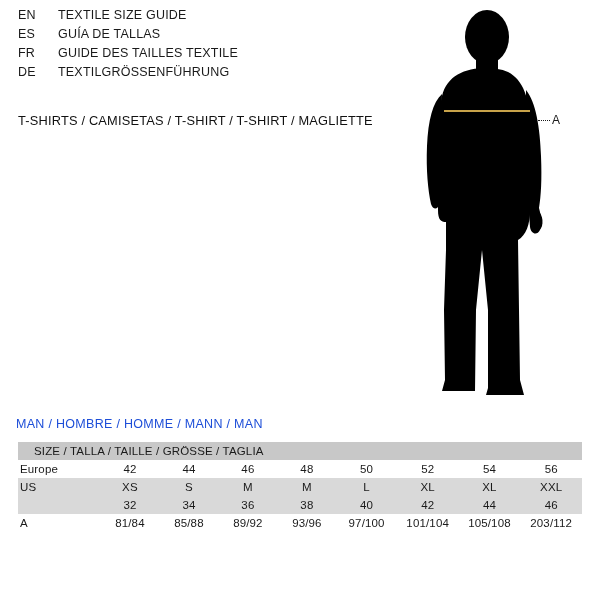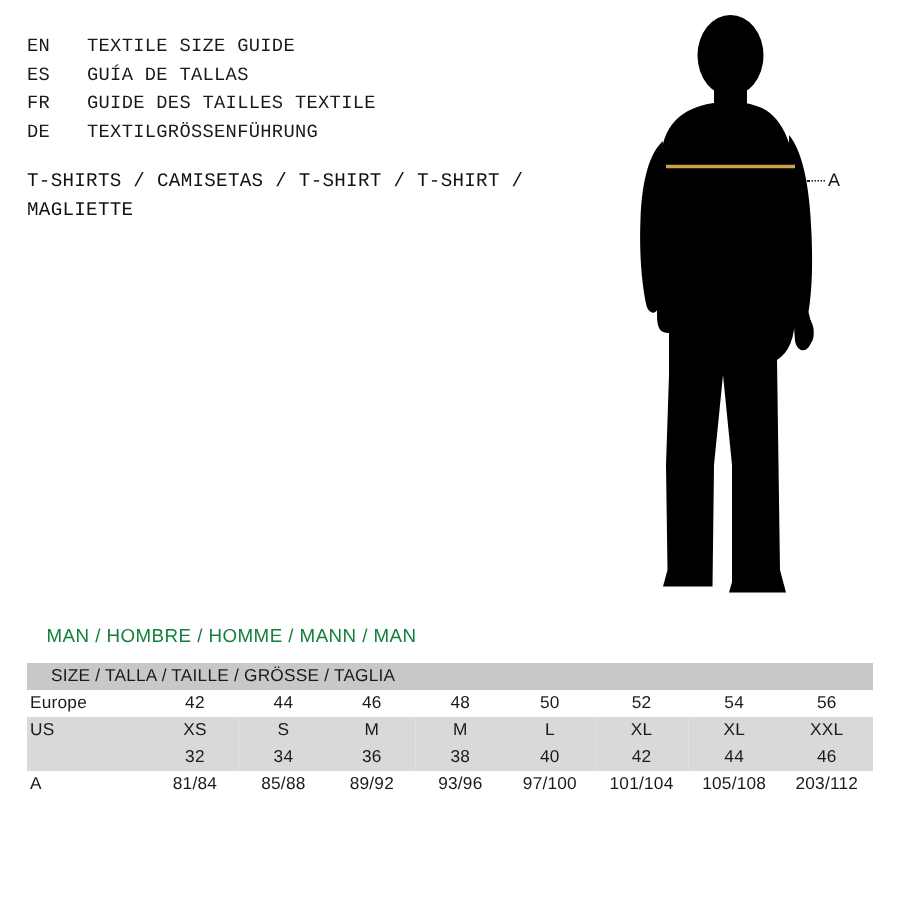--- a/index.html
+++ b/index.html
@@ -18,23 +18,22 @@
   .page {
     position: relative;
     width: 600px;
     height: 600px;
   }
 
   
   .lang-block {
     position: absolute;
     left: 18px;
-    top: 24px;
+    top: 8px;
     width: 360px;
-    font-family: Liberation Mono, monospace;
   }
   .lang-row {
     display: flex;
     align-items: baseline;
     height: 19px;
     font-size: 12.5px;
     letter-spacing: 0.2px;
   }
   .lang-code {
     width: 40px;
@@ -50,21 +49,20 @@
     position: absolute;
     left: 18px;
     top: 111px;
     width: 380px;
   }
   .cat-line {
     font-size: 12.8px;
     letter-spacing: 0.2px;
     line-height: 19px;
     color: #111111;
-    font-family: Liberation Mono, monospace;
   }
 
   
   .figure-wrap {
     position: absolute;
     left: 400px;
     top: 10px;
     width: 200px;
     height: 400px;
   }
@@ -83,25 +81,25 @@
     position: absolute;
     left: 138px;
     top: 110px;
     width: 12px;
     border-top: 1.4px dotted #1a1a1a;
   }
 
   
   .man-header {
     position: absolute;
-    left: 31px;
+    left: 16px;
     top: 417px;
     font-size: 12.5px;
     letter-spacing: 0.3px;
-    color: #15803d;
+    color: #1d4ed8;
   }
 
   
   .size-table {
     position: absolute;
     left: 18px;
     top: 442px;
     width: 564px;
     border-collapse: collapse;
     font-size: 11.5px;

